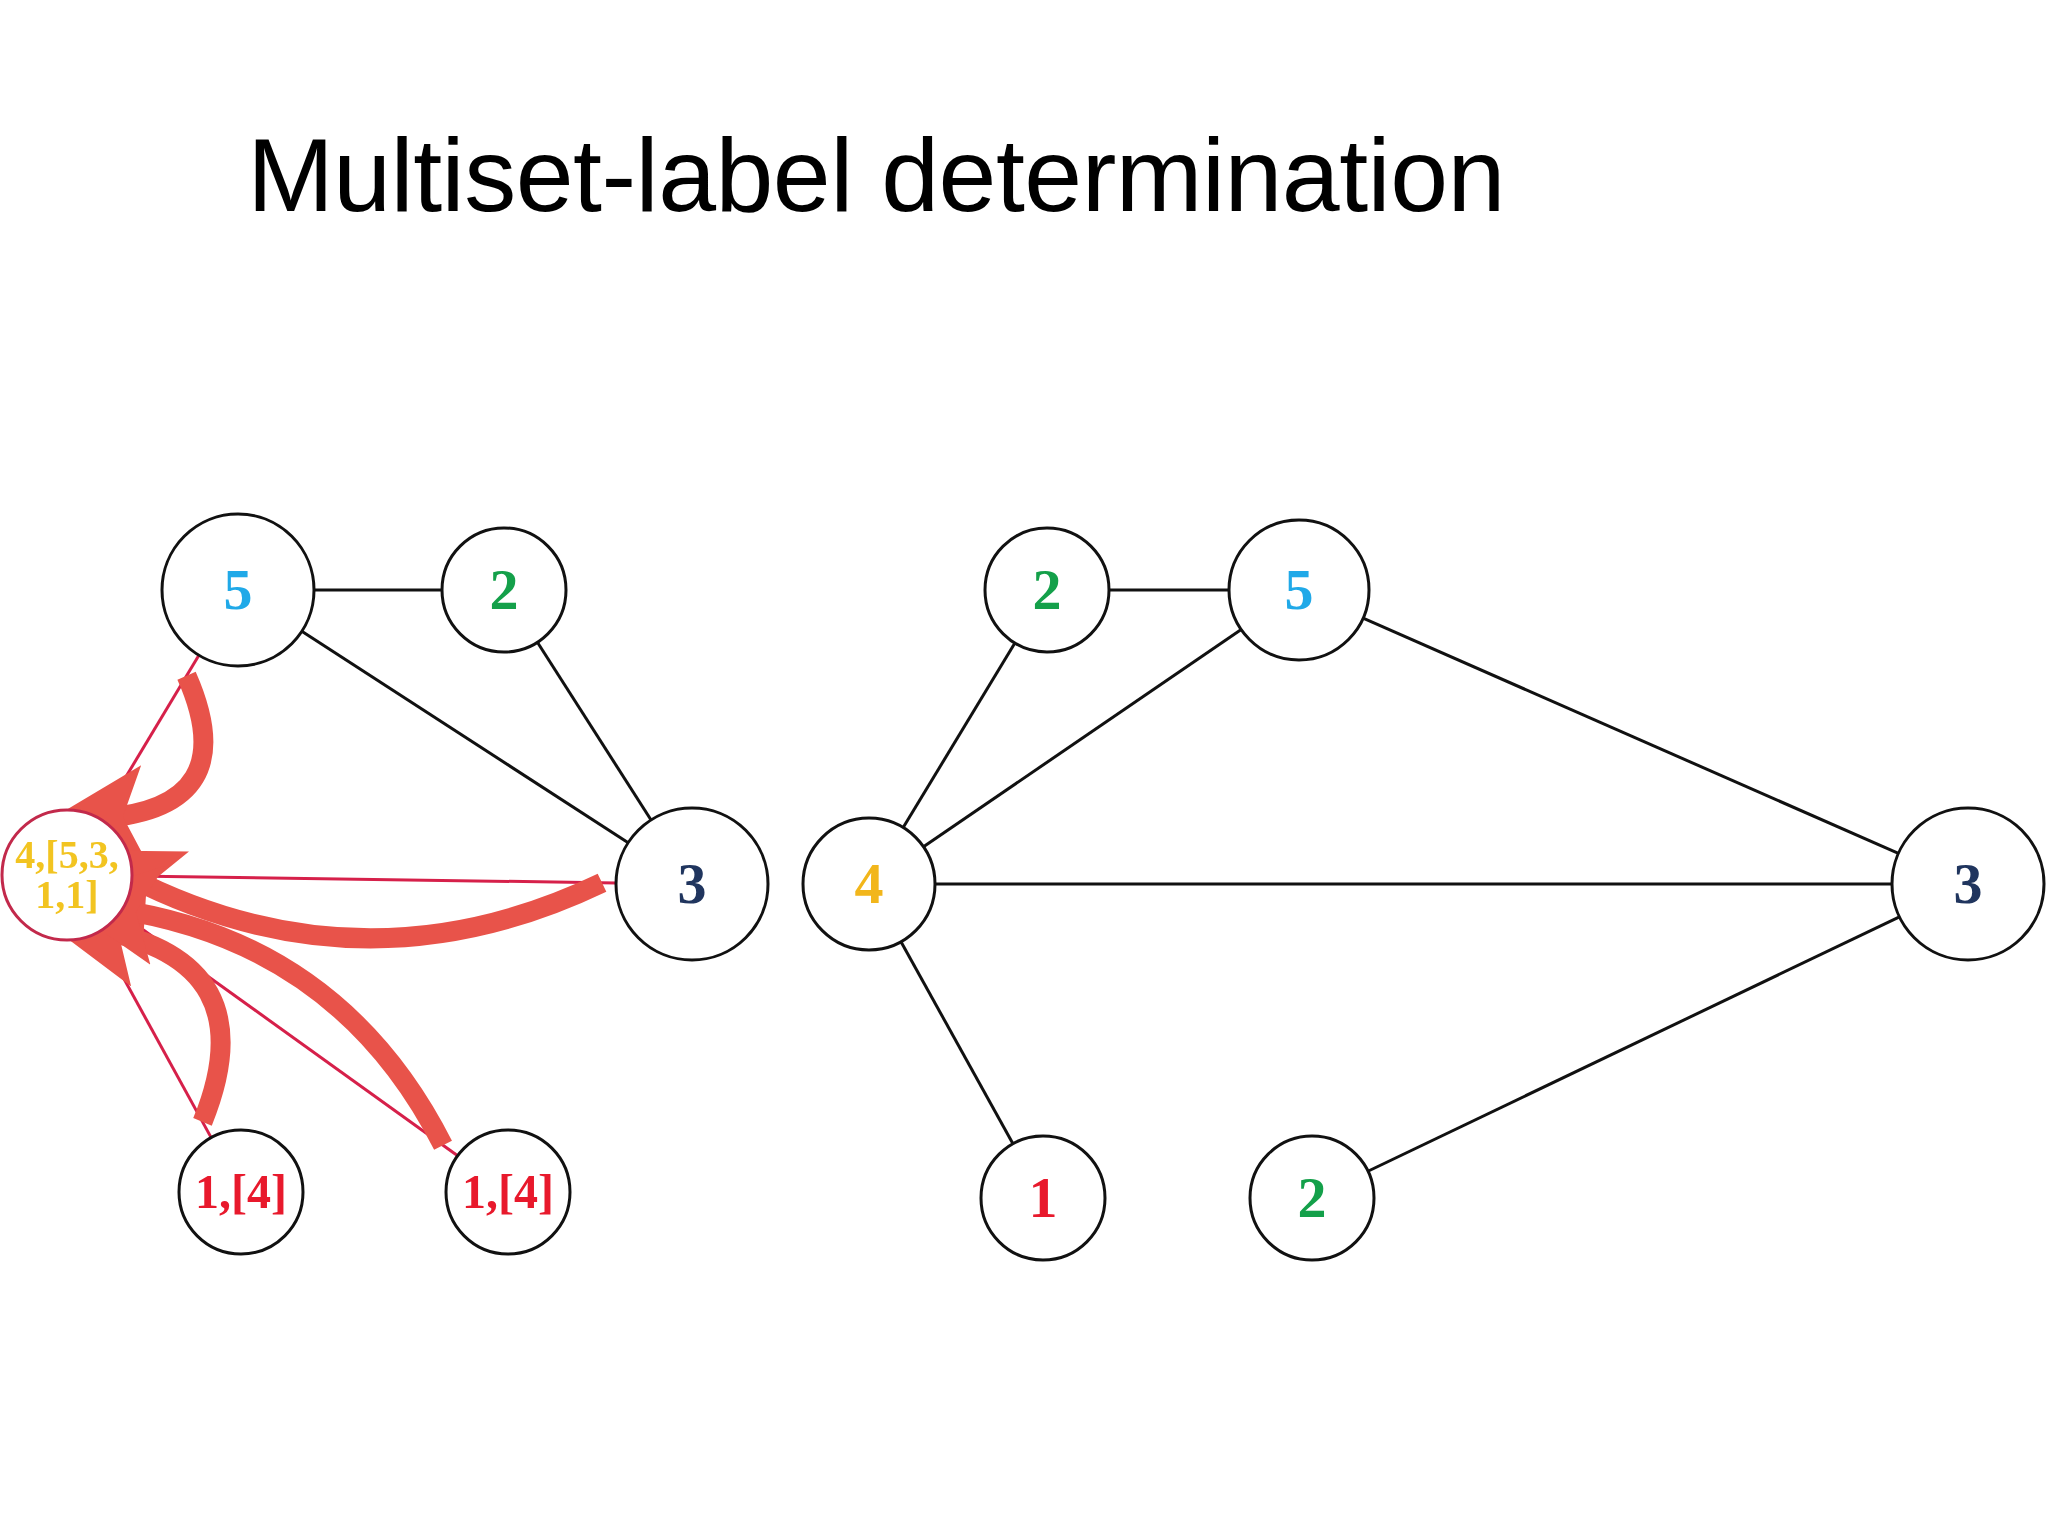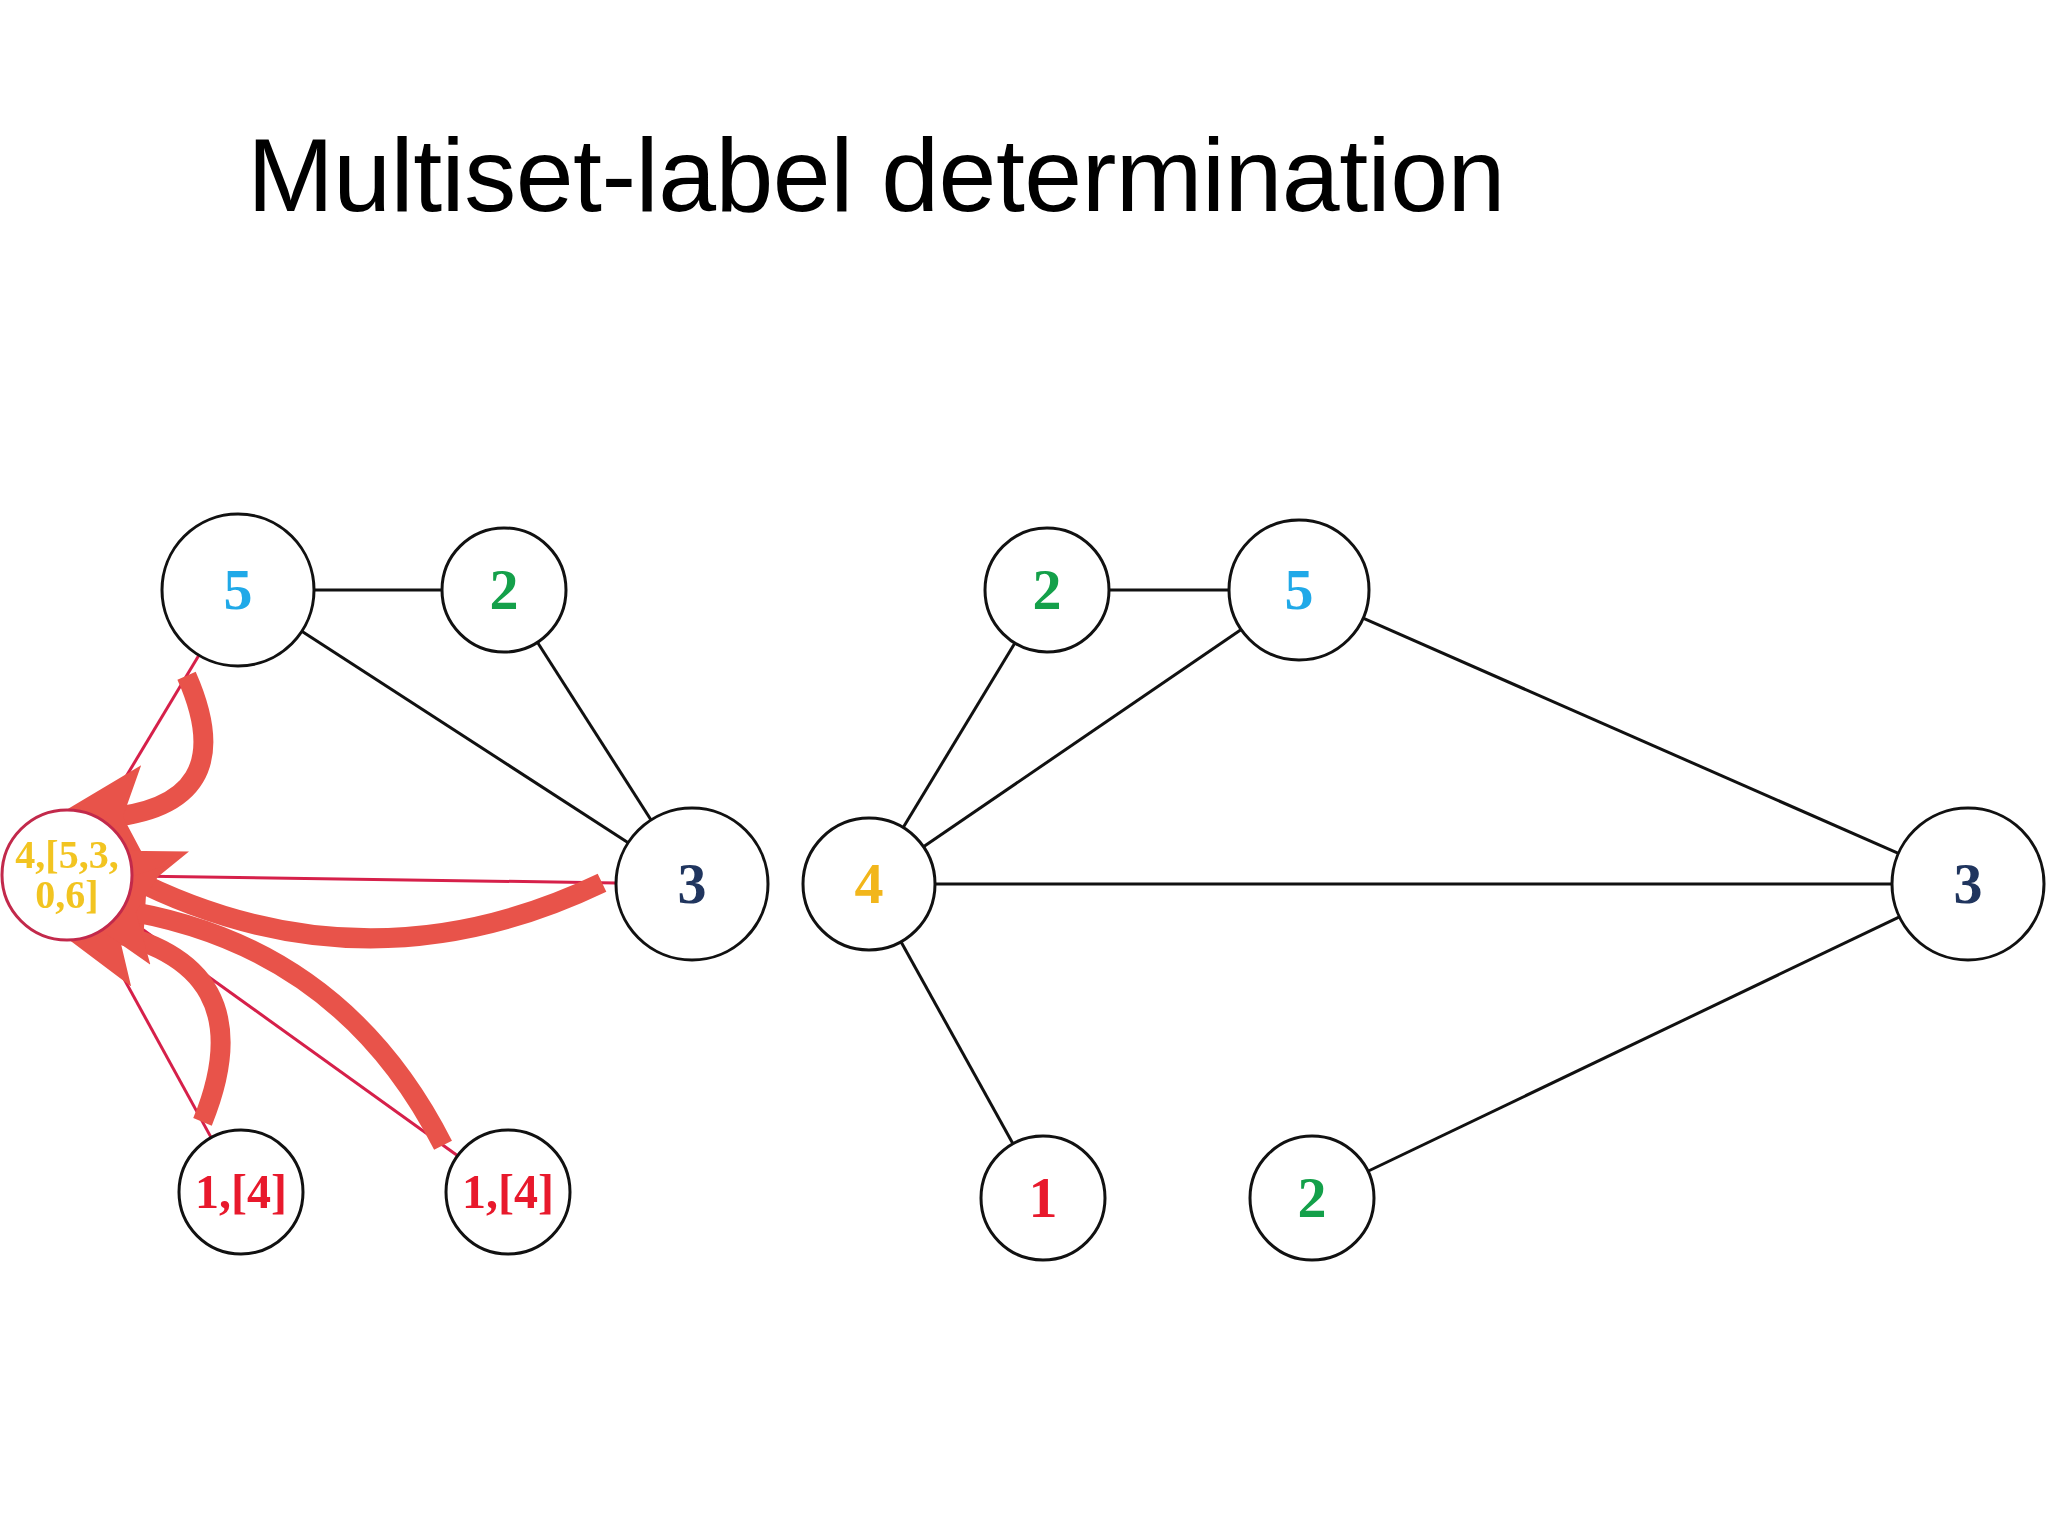--- a/index.html
+++ b/index.html
@@ -108,21 +108,21 @@
         <ellipse cx="1043" cy="1198" rx="62" ry="62" fill="#ffffff" stroke="#111111" stroke-width="3"></ellipse>
         <ellipse cx="1312" cy="1198" rx="62" ry="62" fill="#ffffff" stroke="#111111" stroke-width="3"></ellipse>
       </g>
   </svg>
 
   <div id="labels-layer">
       <div class="node-label" style="left: 238px; top: 590px; color: rgb(32, 169, 232); font-size: 58px;">5</div>
       <div class="node-label" style="left: 504px; top: 590px; color: rgb(20, 160, 74); font-size: 58px;">2</div>
       <div class="node-label" style="left: 692px; top: 884px; color: rgb(32, 53, 94); font-size: 58px;">3</div>
       <div class="node-label" style="left: 67px; top: 875px; color: rgb(242, 196, 33); font-size: 40px;">4,[5,3,
-0,6]</div>
+1,1]</div>
       <div class="node-label" style="left: 241px; top: 1192px; color: rgb(232, 25, 44); font-size: 48px;">1,[4]</div>
       <div class="node-label" style="left: 508px; top: 1192px; color: rgb(232, 25, 44); font-size: 48px;">1,[4]</div>
       <div class="node-label" style="left: 1047px; top: 590px; color: rgb(20, 160, 74); font-size: 58px;">2</div>
       <div class="node-label" style="left: 1299px; top: 590px; color: rgb(32, 169, 232); font-size: 58px;">5</div>
       <div class="node-label" style="left: 869px; top: 884px; color: rgb(242, 182, 27); font-size: 58px;">4</div>
       <div class="node-label" style="left: 1968px; top: 884px; color: rgb(32, 53, 94); font-size: 58px;">3</div>
       <div class="node-label" style="left: 1043px; top: 1198px; color: rgb(232, 25, 44); font-size: 58px;">1</div>
       <div class="node-label" style="left: 1312px; top: 1198px; color: rgb(20, 160, 74); font-size: 58px;">2</div>
     </div>
 

